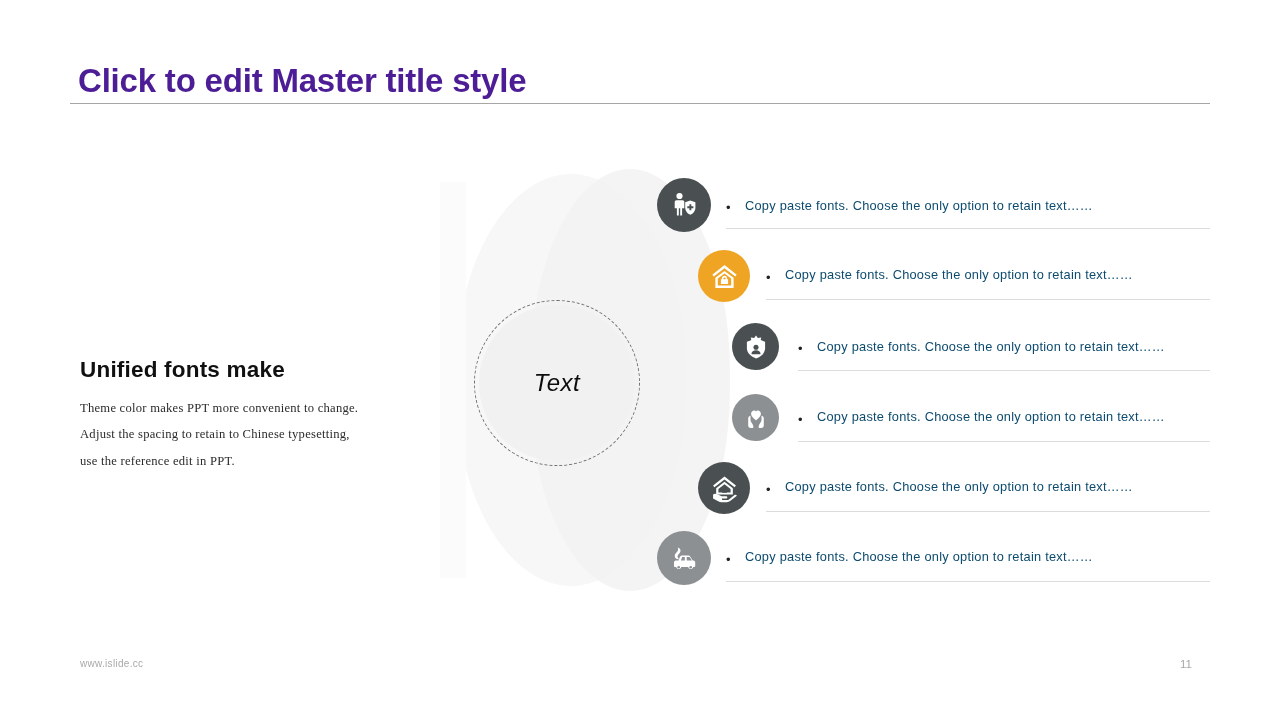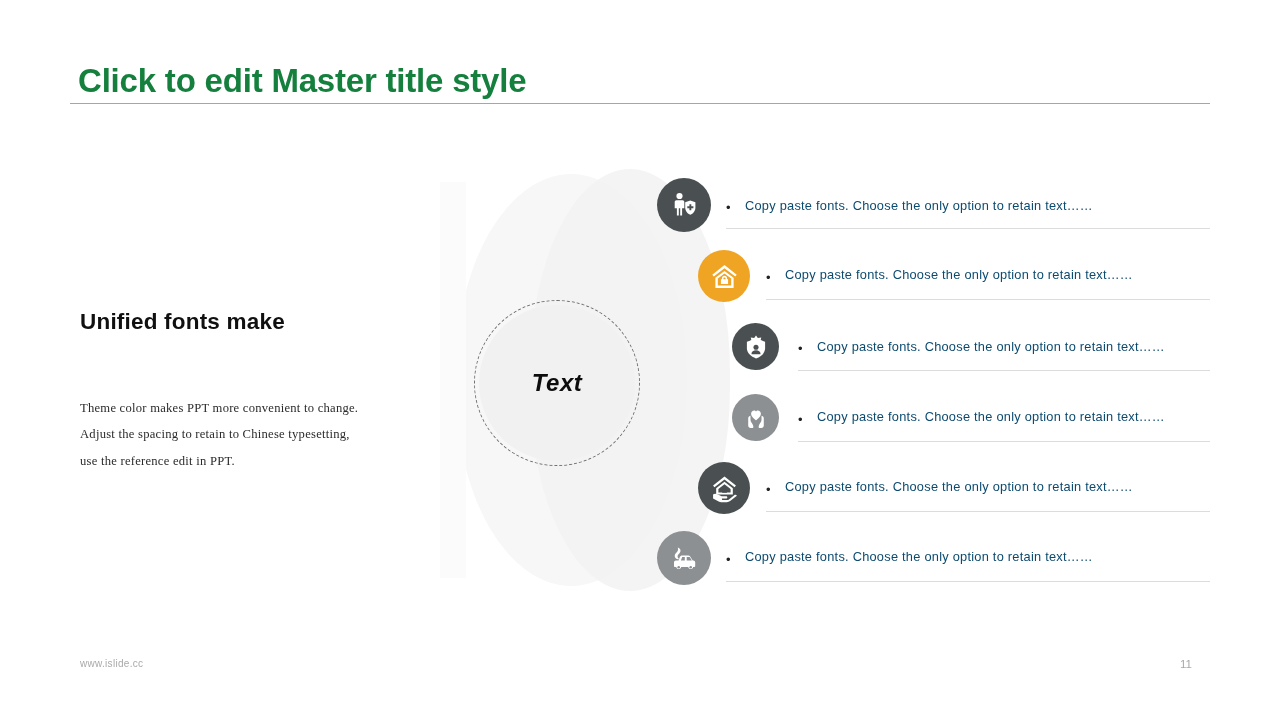--- a/index.html
+++ b/index.html
@@ -23,21 +23,21 @@
     height: 720px;
   }
 
   
   .title {
     position: absolute;
     left: 78px;
     top: 62px;
     font-size: 33px;
     font-weight: bold;
-    color: #15803d;
+    color: #4c1d95;
     letter-spacing: -0.2px;
     white-space: nowrap;
   }
   .title-rule {
     position: absolute;
     left: 70px;
     top: 103px;
     width: 1140px;
     height: 1px;
     background: #a6a6a6;
@@ -48,21 +48,21 @@
     position: absolute;
     left: 80px;
     top: 306px;
     width: 340px;
     font-size: 22.5px;
     font-weight: bold;
     color: #101010;
     line-height: 32px;
     letter-spacing: 0.2px;
   }
-  .left-heading .ln { display: block; }
+  .left-heading .ln { display: block; margin-top: 48px; }
 
   .left-body {
     position: absolute;
     left: 80px;
     top: 395px;
     width: 360px;
     font-size: 12.6px;
     color: #2b2b2b;
     line-height: 26.3px;
     letter-spacing: 0.25px;
@@ -122,21 +122,21 @@
     width: 156px;
     height: 156px;
     background: #f1f1f1;
     border-radius: 50%;
     display: flex;
     align-items: center;
     justify-content: center;
   }
   .text-circle-label {
     font-size: 24px;
-    font-weight: bold;
+    font-weight: normal;
     font-style: italic;
     color: #0d0d0d;
     letter-spacing: 0.5px;
   }
 
   
   .rows {
     position: absolute;
     left: 0;
     top: 0;

